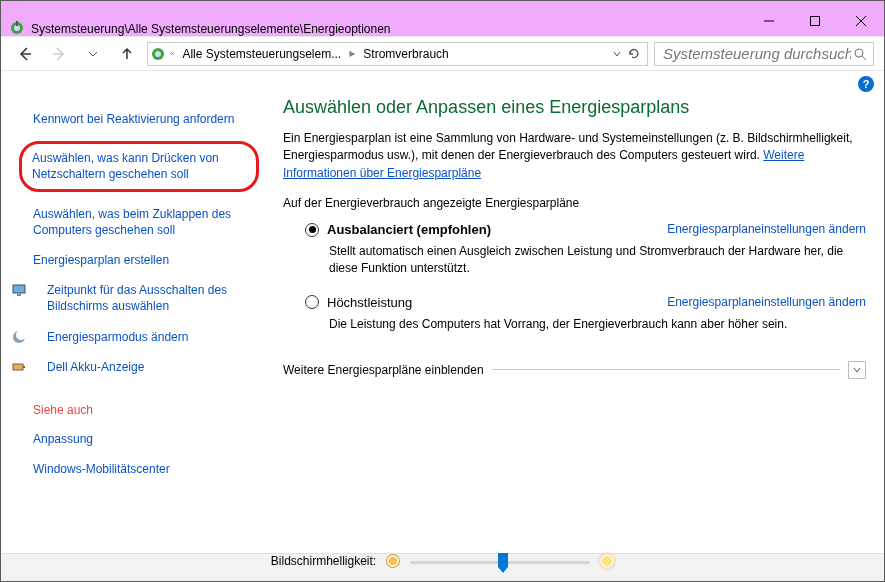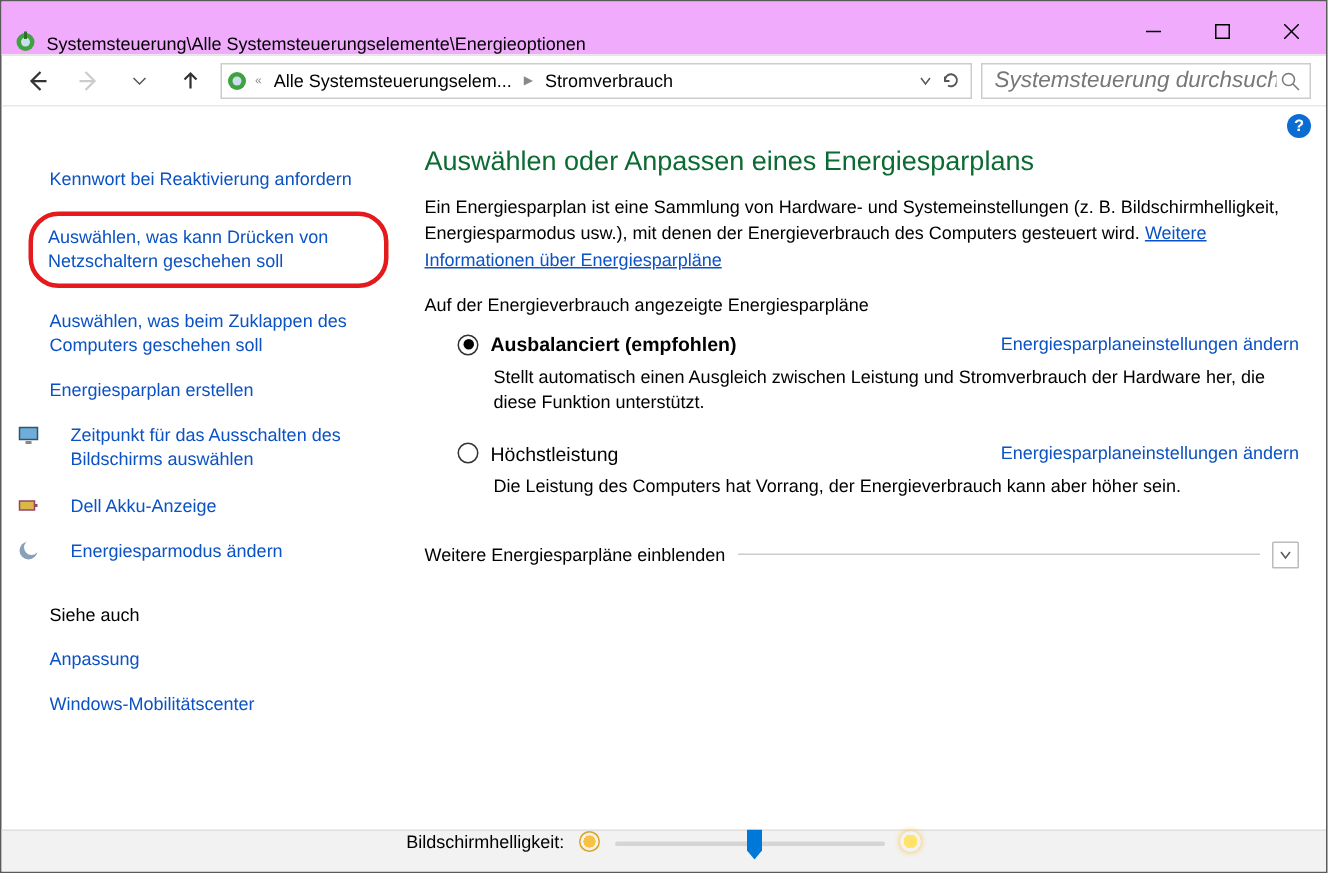--- a/index.html
+++ b/index.html
@@ -105,21 +105,21 @@
     border-radius: 20px;
     padding: 6px 10px;
     margin-left: -14px;
     margin-right: -4px;
   }
   .sidebar .with-icon {
     display: flex; gap: 20px; align-items: flex-start;
   }
   .sidebar .with-icon .lic { margin-left: -22px; }
   .sidebar .section-label {
-    color: #000000; margin-top: 28px; margin-bottom: 8px;
+    color: #ef4444; margin-top: 28px; margin-bottom: 8px;
   }
   .sidebar .cut { white-space: nowrap; overflow: hidden; }
   .main {
     flex: 1;
     padding: 0 18px 6px 12px;
     position: relative;
   }
   .main h1 {
     color: #0b6b32;
     font-size: 18px;
@@ -300,34 +300,34 @@
           <svg width="16" height="16">
             <rect x="2" y="3" width="12" height="8" fill="#6faedb" stroke="#356"></rect>
             <rect x="6" y="12" width="4" height="2" fill="#888"></rect>
           </svg>
         </span>
       <span>Zeitpunkt für das Ausschalten des Bildschirms auswählen</span>
     </div>
     <div class="link with-icon">
       <span class="lic">
           <svg width="16" height="16">
-            <rect x="2" y="5" width="10" height="6" fill="#d9b84a" stroke="#946"></rect>
-            <rect x="12" y="7" width="2" height="2" fill="#946"></rect>
-          </svg>
-        </span>
-      <span>Dell Akku-Anzeige</span>
+            <circle cx="8" cy="8" r="6" fill="#8aa0b8"></circle>
+            <circle cx="10" cy="6" r="5" fill="#fff"></circle>
+          </svg>
+        </span>
+      <span>Energiesparmodus ändern</span>
     </div>
     <div class="link with-icon">
       <span class="lic">
           <svg width="16" height="16">
-            <circle cx="8" cy="8" r="6" fill="#8aa0b8"></circle>
-            <circle cx="10" cy="6" r="5" fill="#fff"></circle>
-          </svg>
-        </span>
-      <span>Energiesparmodus ändern</span>
+            <rect x="2" y="5" width="10" height="6" fill="#d9b84a" stroke="#946"></rect>
+            <rect x="12" y="7" width="2" height="2" fill="#946"></rect>
+          </svg>
+        </span>
+      <span>Dell Akku-Anzeige</span>
     </div>
     <div class="section-label">Siehe auch</div>
     <div class="link">Anpassung</div>
     <div class="link cut">Windows-Mobilitätscenter</div>
   </div>
 
   <div class="main">
     <h1>Auswählen oder Anpassen eines Energiesparplans</h1>
     <div class="intro">
       <span>Ein Energiesparplan ist eine Sammlung von Hardware- und Systemeinstellungen (z. B. Bildschirmhelligkeit, Energiesparmodus usw.), mit denen der Energieverbrauch des Computers gesteuert wird. </span><span class="inlink">Weitere Informationen über Energiesparpläne</span>

